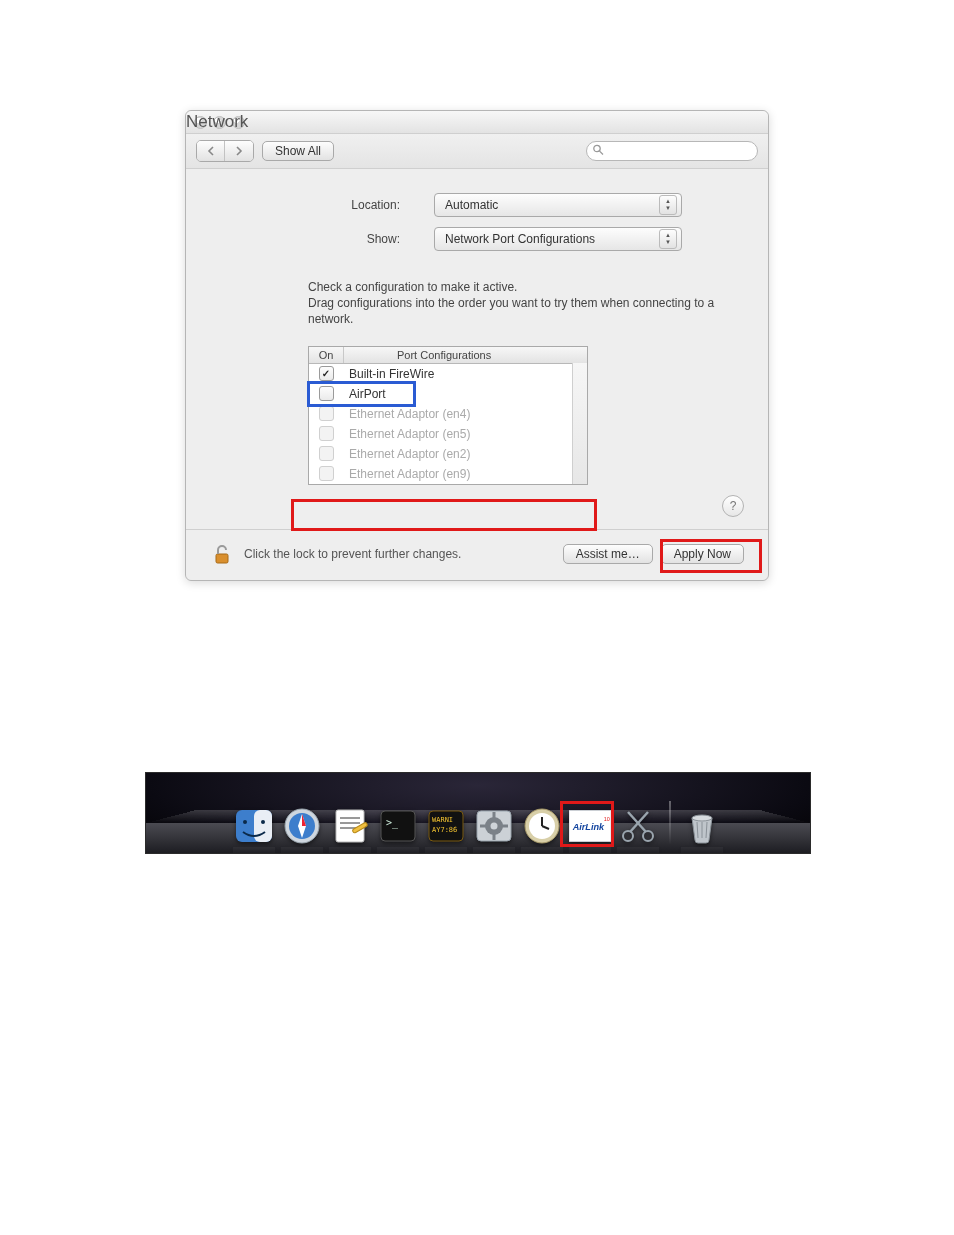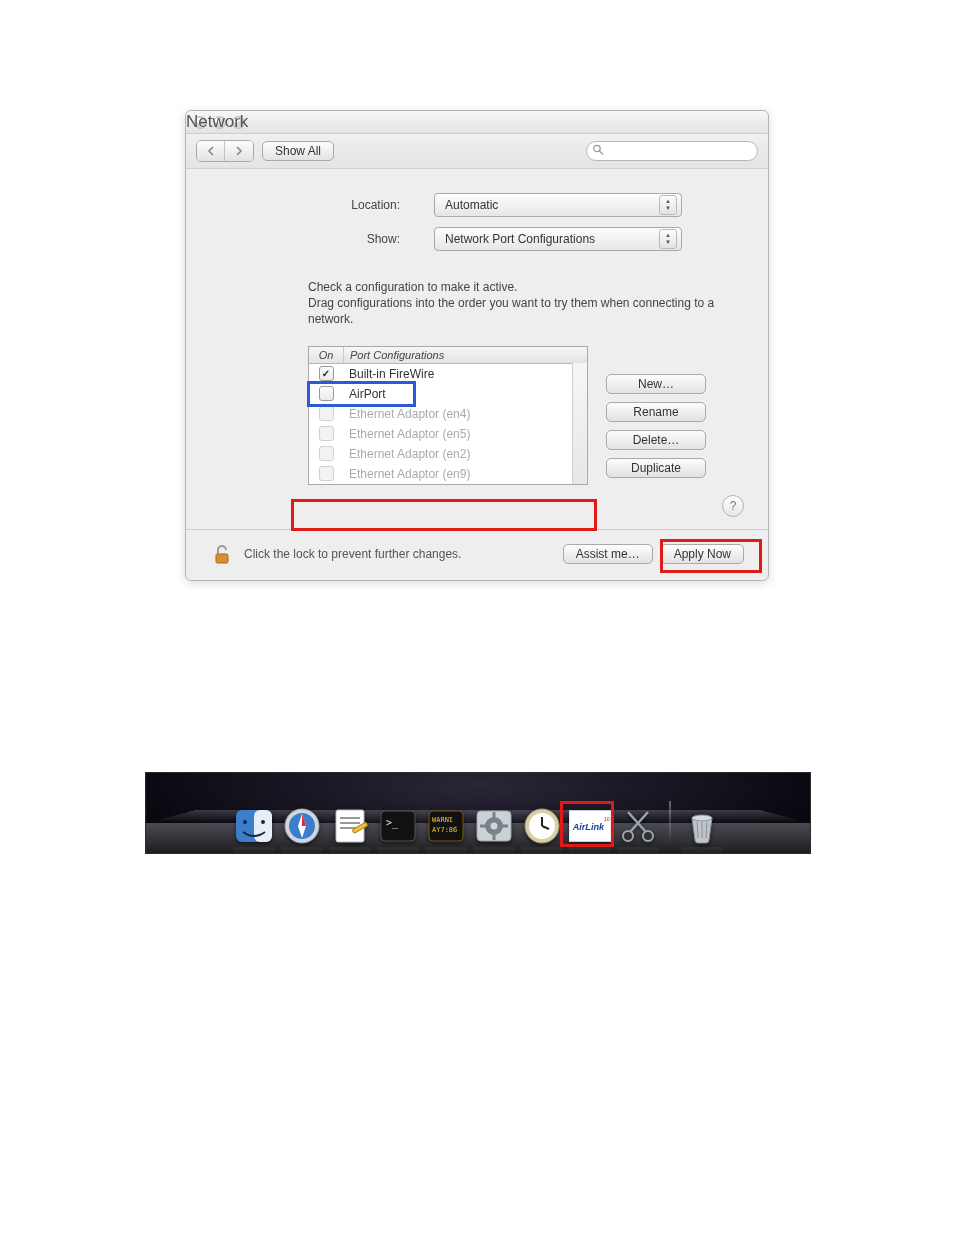--- a/index.html
+++ b/index.html
@@ -164,24 +164,23 @@
     border: 1px solid #a9a9a9;
     background: #fff;
     position: relative;
   }
   .list-header {
     display: flex;
     background: linear-gradient(#f7f7f7, #e3e3e3);
     border-bottom: 1px solid #b8b8b8;
     font-size: 11px;
     color: #444;
-    font-style: italic;
   }
   .col-on { width: 34px; text-align: center; padding: 2px 0; border-right: 1px solid #c8c8c8; }
-  .col-pc { flex: 1; padding: 2px 6px; }
+  .col-pc { flex: 1; padding: 2px 6px; margin-left: 47px; }
   .list-rows { max-height: 140px; overflow: hidden; }
   .list-row {
     display: flex;
     align-items: center;
     height: 20px;
     font-size: 12px;
     color: #333;
   }
   .list-row.disabled { color: #aaa; }
   .cb {
@@ -417,26 +416,20 @@
               <div class="pc">Ethernet Adaptor (en9)</div>
             </div>
           </div>
         <div class="scroll-stub"></div>
 
         <div class="highlight-blue" style="left:-2px; top:34px; width:103px; height:20px;"></div>
 
         <div class="highlight-red" style="left:-18px; top:152px; width:300px; height:26px;"></div>
       </div>
 
-      <div class="side-buttons">
-        <button class="pill-btn">New…</button>
-        <button class="pill-btn">Rename</button>
-        <button class="pill-btn">Delete…</button>
-        <button class="pill-btn">Duplicate</button>
-      </div>
 
     </div>
 
     <div style="display:flex; margin-top:12px;">
       <div class="help-round">?</div>
     </div>
 
     <div class="divider"></div>
 
     <div class="foot">

